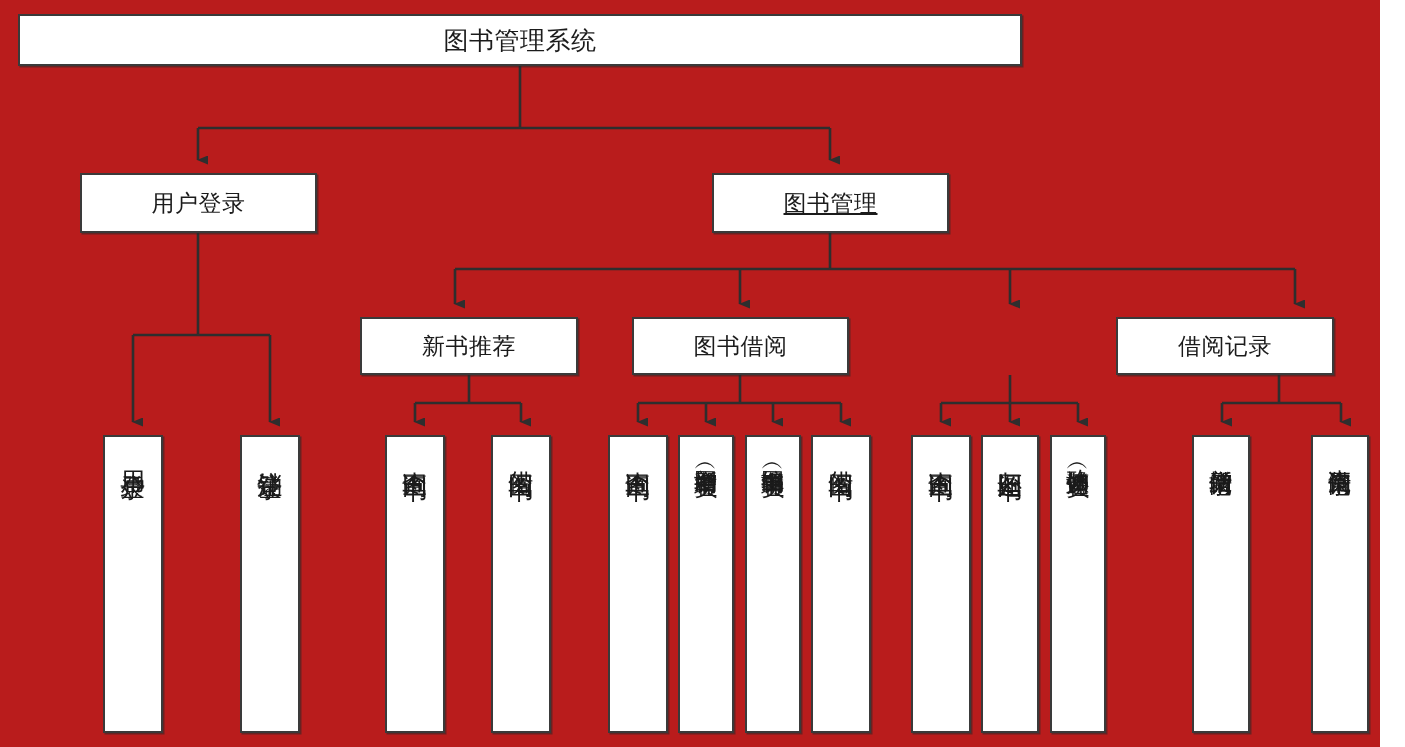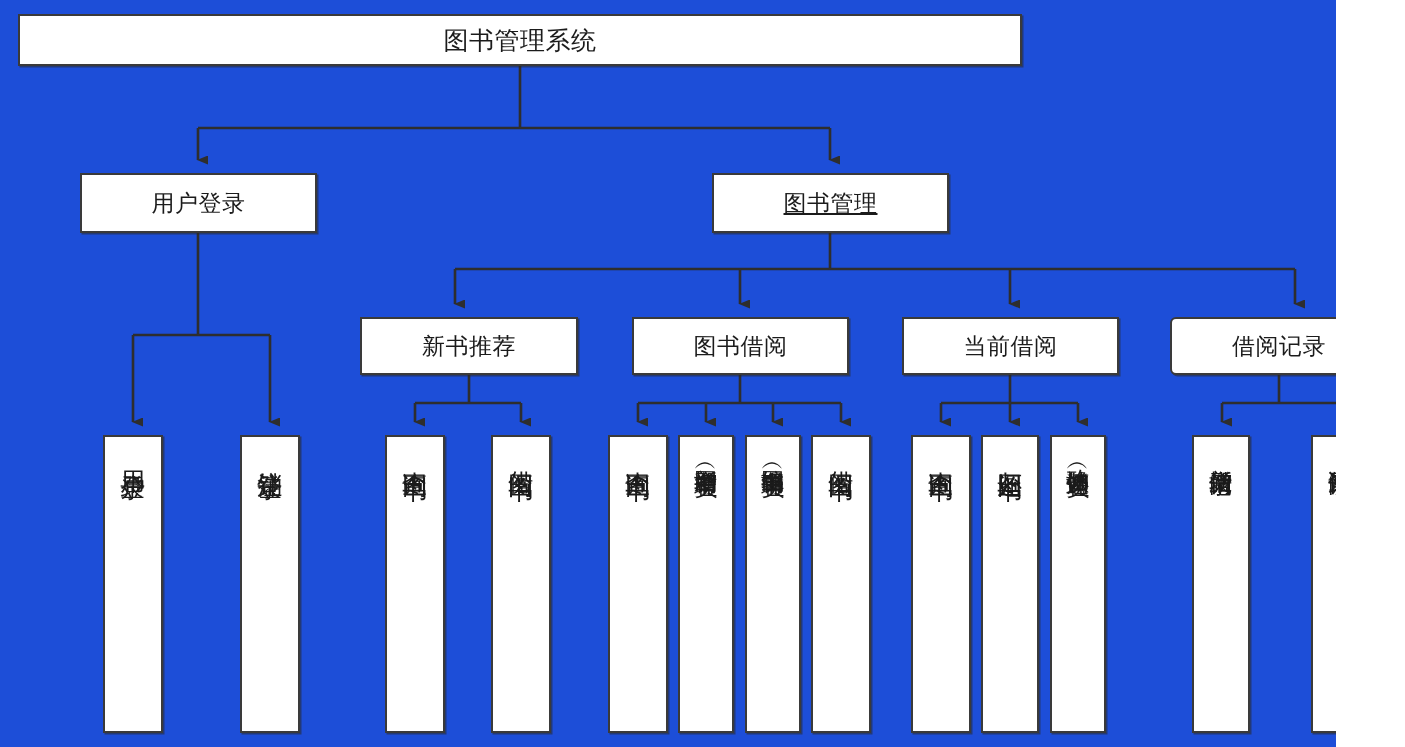--- a/index.html
+++ b/index.html
@@ -8,22 +8,23 @@
     padding: 0;
     background: #ffffff;
   }
   body {
     font-family: "Liberation Sans", "DejaVu Sans", sans-serif;
   }
   #diagram-canvas {
     position: relative;
     width: 1336px;
     height: 747px;
-    background: #1d4ed8;
+    background: #b91c1c;
     overflow: hidden;
+    padding-left: 44px;
   }
   #edge-layer {
     position: absolute;
     left: 0;
     top: 0;
     width: 1405px;
     height: 747px;
     pointer-events: none;
   }
   .node {
@@ -142,24 +143,21 @@
   <div class="node level2 horizontal" style="left:712px; top:173px; width:237px; height:60px;text-decoration:underline;">
     <span class="node-label">图书管理</span>
   </div>
 
   <div class="node level3 horizontal" style="left:360px; top:317px; width:218px; height:58px;">
     <span class="node-label">新书推荐</span>
   </div>
   <div class="node level3 horizontal" style="left:632px; top:317px; width:217px; height:58px;">
     <span class="node-label">图书借阅</span>
   </div>
-  <div class="node level3 horizontal" style="left:902px; top:317px; width:217px; height:58px;">
-    <span class="node-label">当前借阅</span>
-  </div>
-  <div class="node level3 horizontal" style="left:1170px; top:317px; width:218px; height:58px;border-radius:6px;">
+  <div class="node level3 horizontal" style="left:1116px; top:317px; width:218px; height:58px;">
     <span class="node-label">借阅记录</span>
   </div>
 
   <div class="node leaf vertical" style="left:103px; top:435px; width:60px; height:298px;">
     <span class="node-label">用户登录</span>
   </div>
   <div class="node leaf vertical" style="left:240px; top:435px; width:60px; height:298px;">
     <span class="node-label">注销登录</span>
   </div>
 

